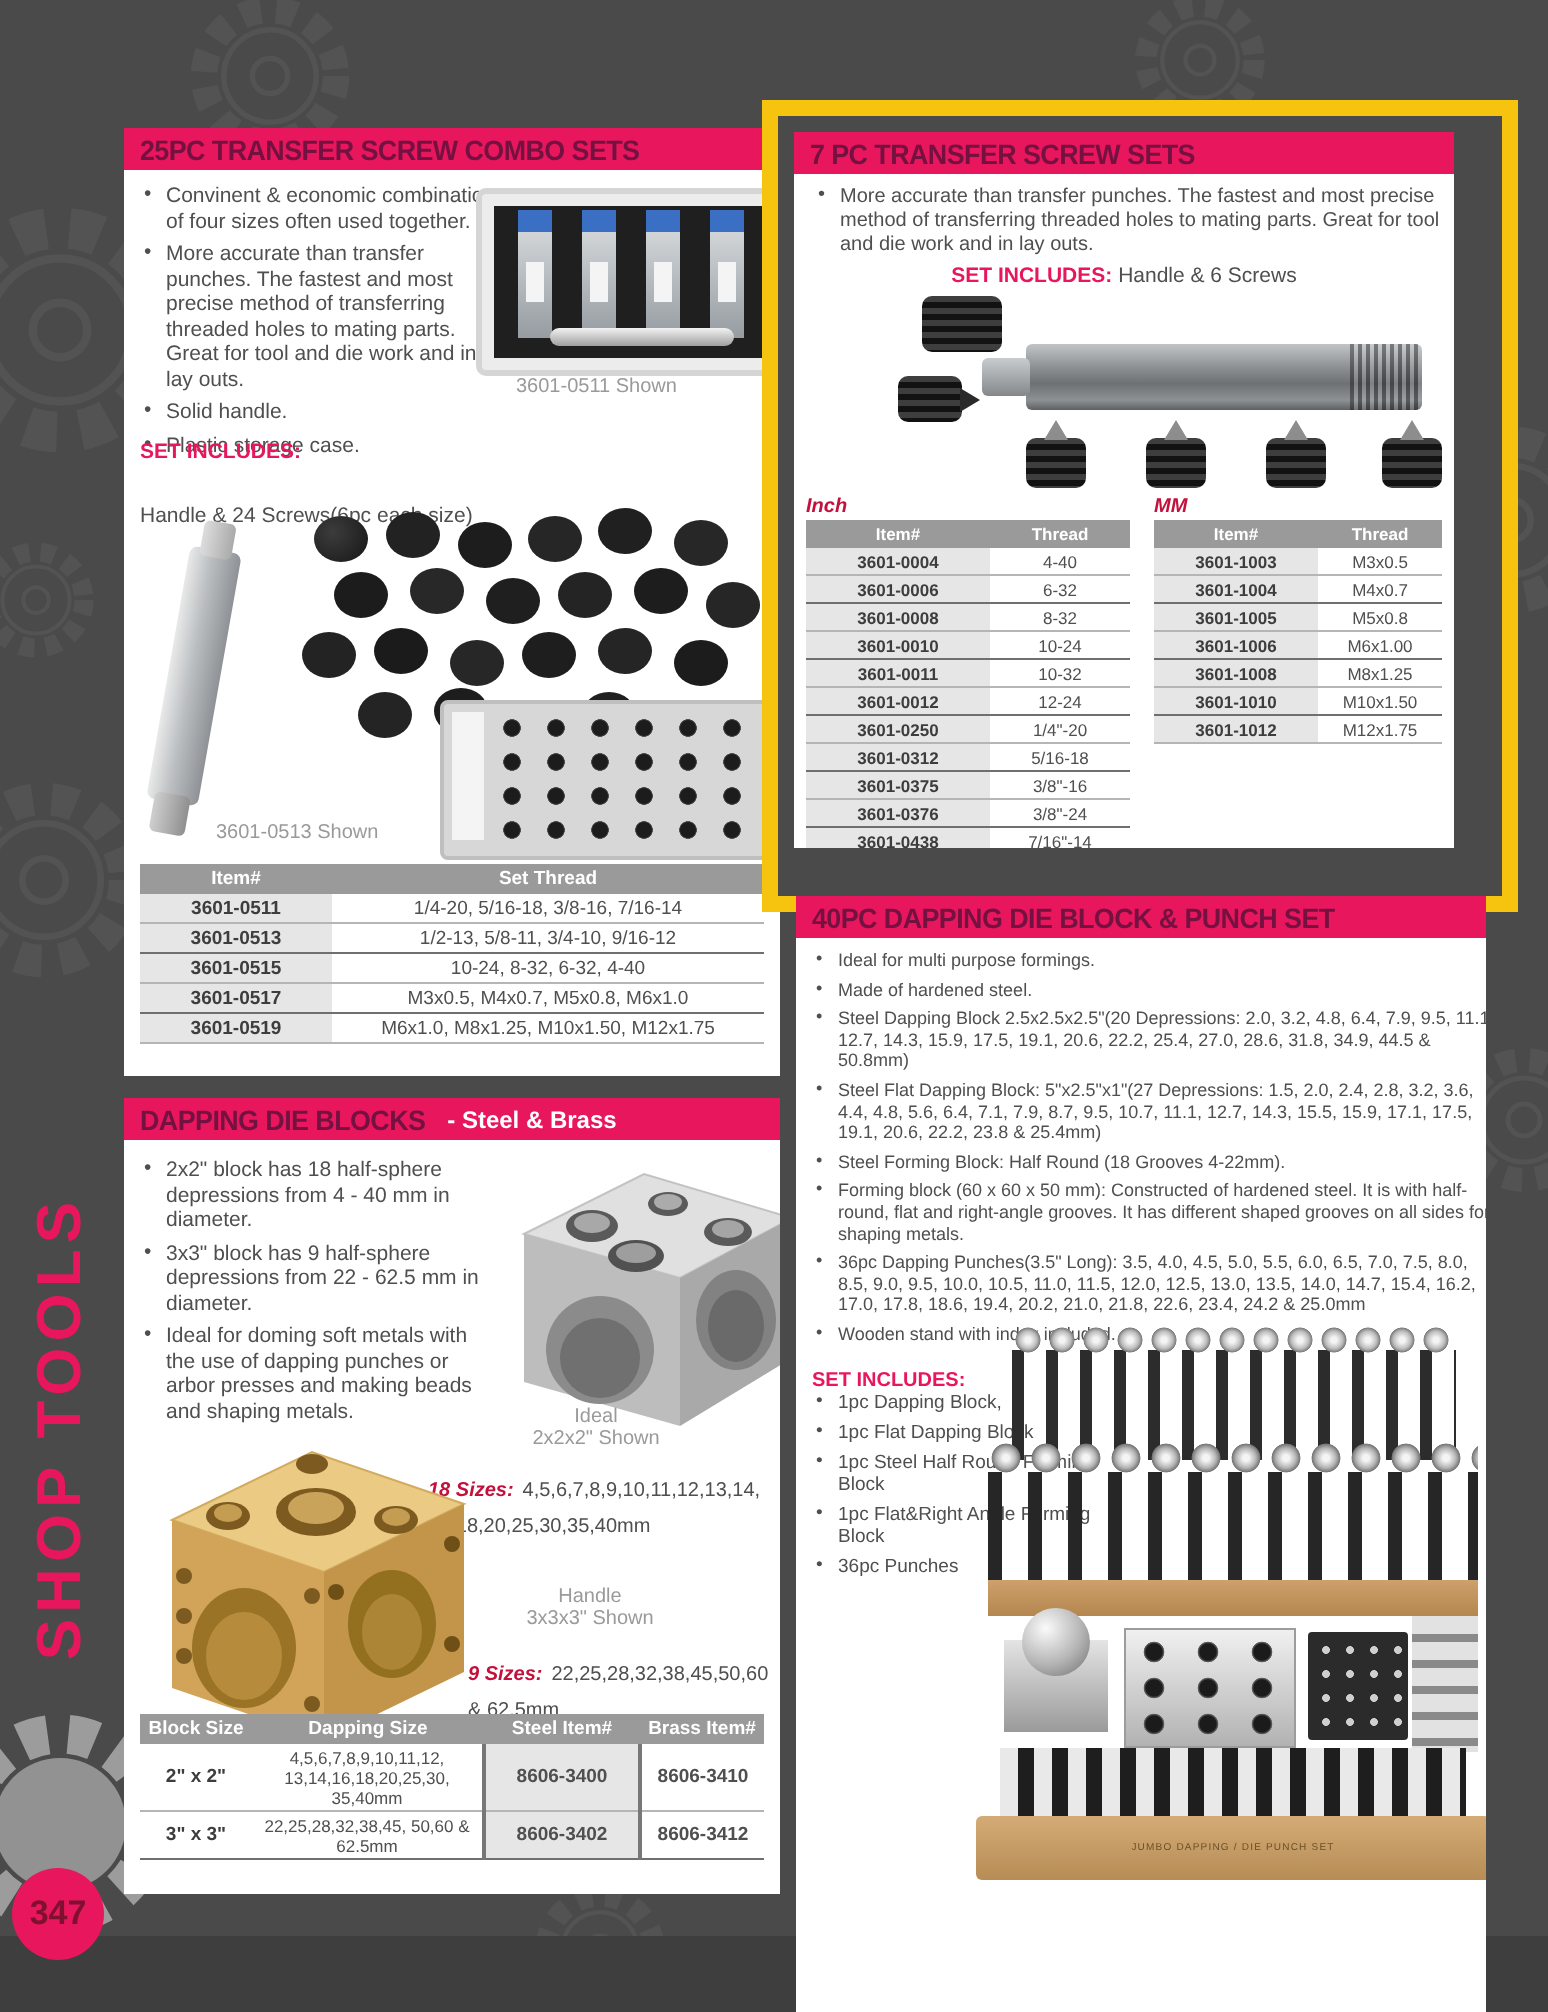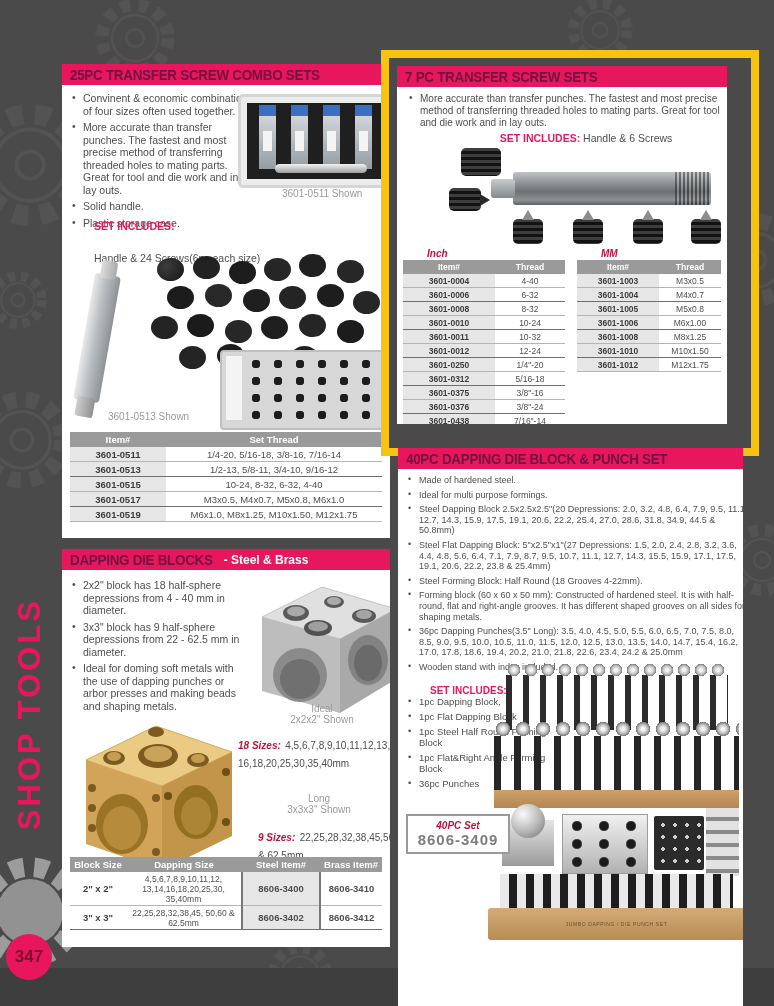--- a/index.html
+++ b/index.html
@@ -115,21 +115,21 @@
       background:repeating-linear-gradient(180deg,#e2e2e2 0 9px,#8a8a8a 9px 13px);}
   .ps-bars{position:absolute;left:6px;top:212px;width:233px;height:36px;
       background:repeating-linear-gradient(90deg,#e9e9e9 0 9px,#1e1e1e 9px 17px);}
   .ps-wood{position:absolute;left:-6px;top:246px;width:257px;height:32px;border-radius:3px;
       background:linear-gradient(#d4aa76,#b78d55);text-align:center;}
   .ps-wood span{font-size:5px;letter-spacing:.6px;color:#6b4f28;display:inline-block;margin-top:13px;}
   .label-box{position:absolute;left:8px;top:366px;width:96px;background:#fff;border:2px solid #9a9a9a;
       text-align:center;padding:4px 2px;}
   .label-box .l1{color:#C3113C;font-style:italic;font-weight:bold;font-size:10px;}
   .label-box .l2{color:#7d7d7d;font-weight:bold;font-size:15px;letter-spacing:1px;}
-  .abs{position:absolute;padding-left:24px;}
+  .abs{position:absolute;}
 </style>
 </head>
 <body>
 
 <div class="page">
 
   <svg class="bg-gears" width="774" height="1006">
     <defs>
       <g id="gear">
         <circle r="30" fill="none" stroke-width="12" stroke-dasharray="9 7"></circle>
@@ -390,21 +390,21 @@
       <circle cx="26" cy="76" r="4" fill="#7c5a20"></circle>
         <circle cx="26" cy="96" r="4" fill="#7c5a20"></circle>
         <circle cx="26" cy="116" r="4" fill="#7c5a20"></circle>
       <circle cx="90" cy="86" r="4" fill="#7c5a20"></circle>
         <circle cx="90" cy="140" r="4" fill="#7c5a20"></circle>
       <circle cx="102" cy="84" r="4" fill="#6e5017"></circle>
         <circle cx="160" cy="60" r="4" fill="#6e5017"></circle>
         <circle cx="160" cy="110" r="4" fill="#6e5017"></circle>
     </svg>
     <div class="caption abs" style="left:188px;top:244px;width:90px;text-align:center;">
-      <div>Long</div>
+      <div>Handle</div>
       <div>3x3x3" Shown</div>
     </div>
     <div class="abs" style="left:172px;top:278px;width:152px;">
       <span class="sizes-label">9 Sizes:</span>
       <span class="sizes-vals">22,25,28,32,38,45,50,60 &amp; 62.5mm</span>
     </div>
     <table class="data-table dt4 t-sm abs" style="left:8px;top:308px;width:312px;">
       <thead>
           <tr>
         <th style="width:52px;">Block Size</th>
@@ -428,22 +428,22 @@
           </tr>
         </tbody>
     </table>
   </section>
 
   <section class="panel" style="left:398px;top:448px;width:345px;height:651px;">
     <div class="title-bar">
       <span class="tmain">40PC DAPPING DIE BLOCK &amp; PUNCH SET</span>
     </div>
     <ul class="bullets b4 abs" style="left:8px;top:27px;width:330px;">
+        <li>Ideal for multi purpose formings.</li>
         <li>Made of hardened steel.</li>
-        <li>Ideal for multi purpose formings.</li>
         <li>Steel Dapping Block 2.5x2.5x2.5"(20 Depressions: 2.0, 3.2, 4.8, 6.4, 7.9, 9.5, 11.1, 12.7, 14.3, 15.9, 17.5, 19.1, 20.6, 22.2, 25.4, 27.0, 28.6, 31.8, 34.9, 44.5 &amp; 50.8mm)</li>
         <li>Steel Flat Dapping Block: 5"x2.5"x1"(27 Depressions: 1.5, 2.0, 2.4, 2.8, 3.2, 3.6, 4.4, 4.8, 5.6, 6.4, 7.1, 7.9, 8.7, 9.5, 10.7, 11.1, 12.7, 14.3, 15.5, 15.9, 17.1, 17.5, 19.1, 20.6, 22.2, 23.8 &amp; 25.4mm)</li>
         <li>Steel Forming Block: Half Round (18 Grooves 4-22mm).</li>
         <li>Forming block (60 x 60 x 50 mm): Constructed of hardened steel. It is with half-round, flat and right-angle grooves. It has different shaped grooves on all sides for shaping metals.</li>
         <li>36pc Dapping Punches(3.5" Long): 3.5, 4.0, 4.5, 5.0, 5.5, 6.0, 6.5, 7.0, 7.5, 8.0, 8.5, 9.0, 9.5, 10.0, 10.5, 11.0, 11.5, 12.0, 12.5, 13.0, 13.5, 14.0, 14.7, 15.4, 16.2, 17.0, 17.8, 18.6, 19.4, 20.2, 21.0, 21.8, 22.6, 23.4, 24.2 &amp; 25.0mm</li>
         <li>Wooden stand with index included.</li>
       </ul>
     <div class="abs" style="left:8px;top:232px;">
       <span class="si-label" style="font-size:10px;">SET INCLUDES:</span>
     </div>
@@ -462,19 +462,15 @@
       <div class="ps-shelf"></div>
       <div class="ps-dome"></div>
       <div class="ps-flat"></div>
       <div class="ps-holes"></div>
       <div class="ps-stack"></div>
       <div class="ps-bars"></div>
       <div class="ps-wood">
         <span>JUMBO DAPPING / DIE PUNCH SET</span>
       </div>
     </div>
-    <div class="label-box">
-      <div class="l1">40PC Set</div>
-      <div class="l2">8606-3409</div>
-    </div>
   </section>
 
 </div>
 
 </body></html>

